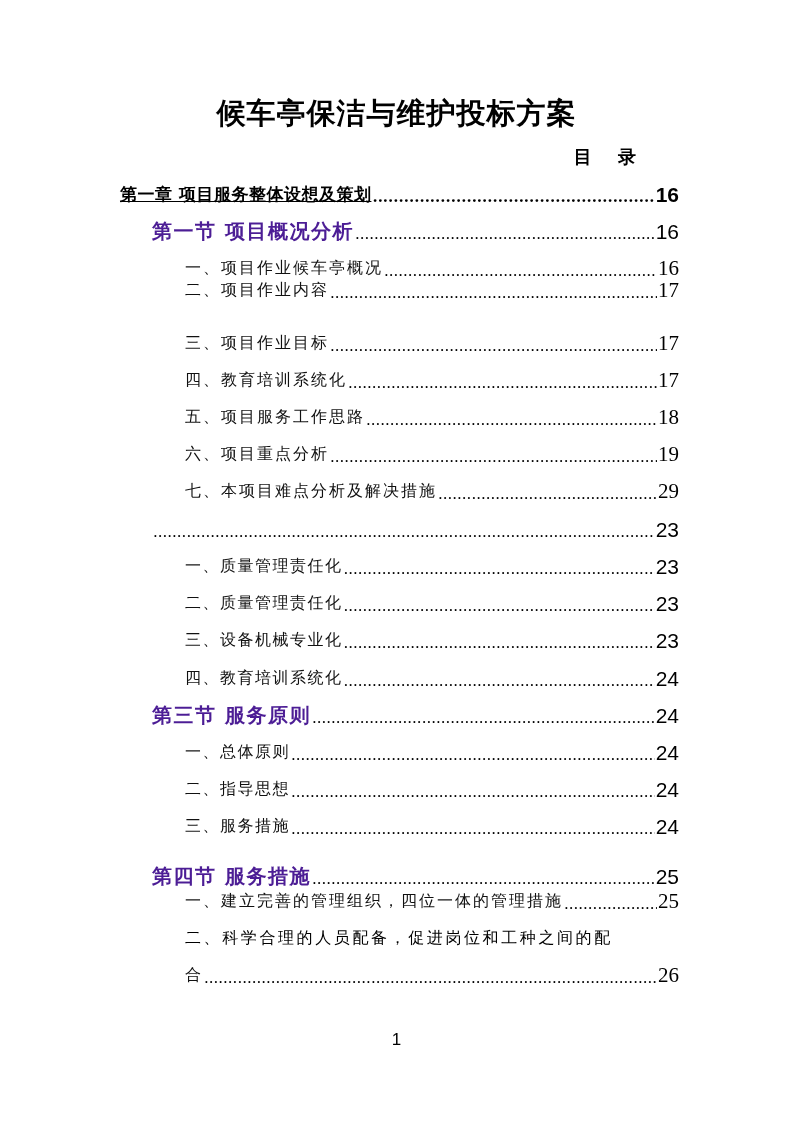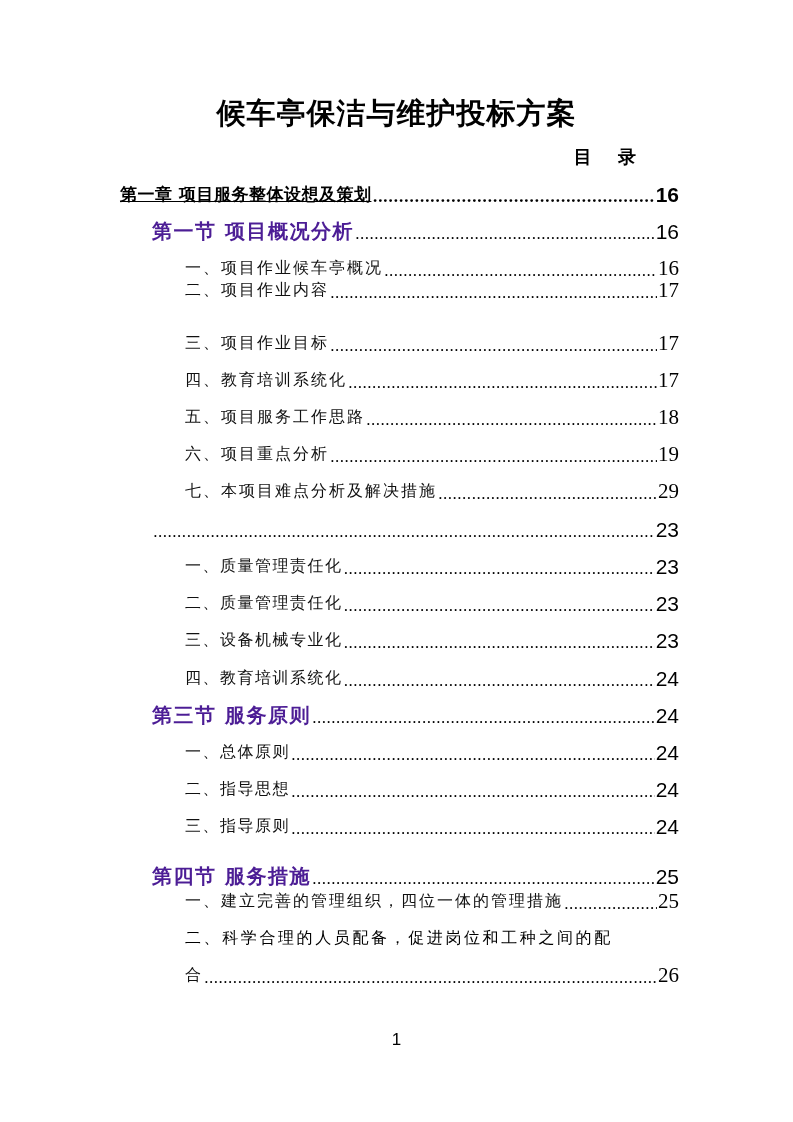--- a/index.html
+++ b/index.html
@@ -119,21 +119,21 @@
     <span class="label">一、总体原则</span>
     <span class="dots">............................................................................................................................................................</span>
     <span class="page">24</span>
   </div>
   <div class="row lvl3 sans" style="top:595px">
     <span class="label">二、指导思想</span>
     <span class="dots">............................................................................................................................................................</span>
     <span class="page">24</span>
   </div>
   <div class="row lvl3 sans" style="top:632px">
-    <span class="label">三、指导原则</span>
+    <span class="label">三、服务措施</span>
     <span class="dots">............................................................................................................................................................</span>
     <span class="page">24</span>
   </div>
   <div class="row lvl2" style="top:682px">
     <span class="label">第四节  服务措施</span>
     <span class="dots">............................................................................................................................................................</span>
     <span class="page">25</span>
   </div>
   <div class="row lvl3" style="top:707px">
     <span class="label">一、建立完善的管理组织，四位一体的管理措施</span>

